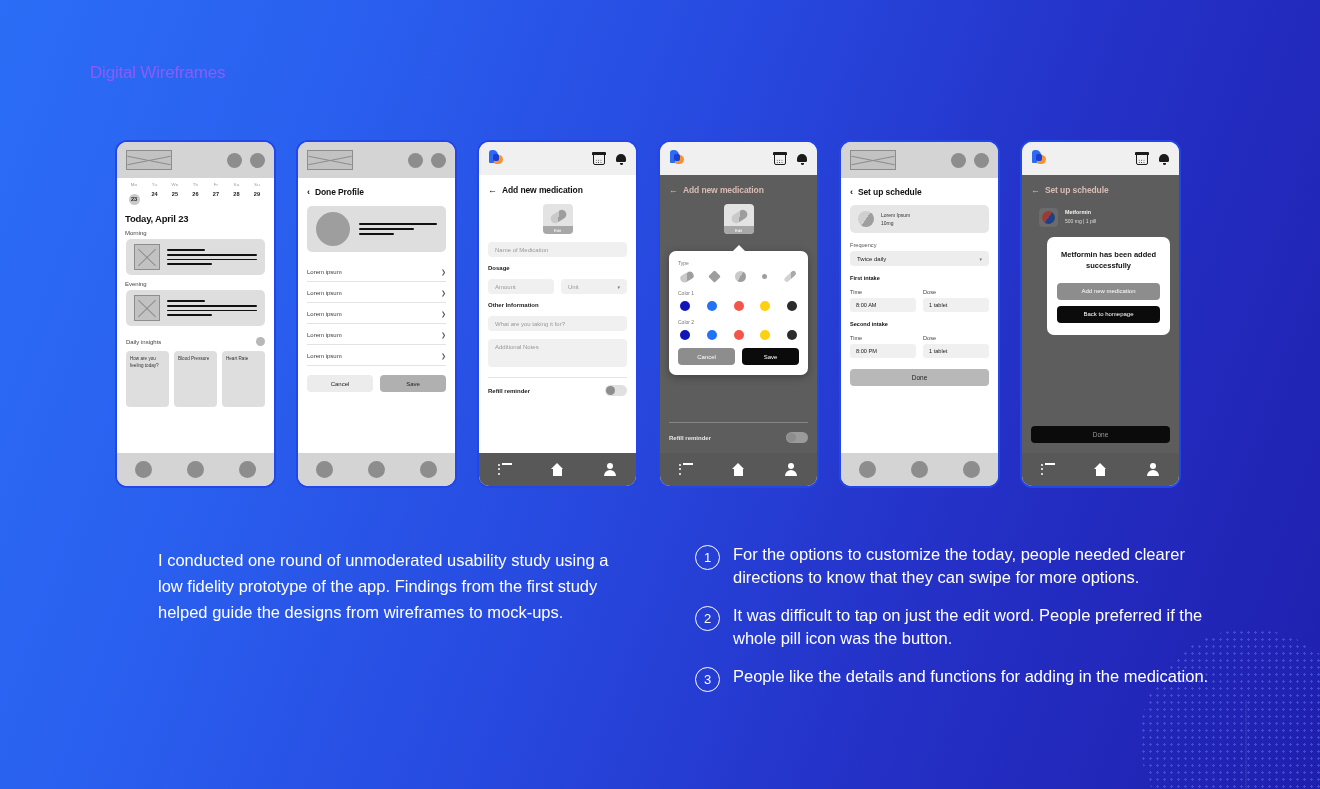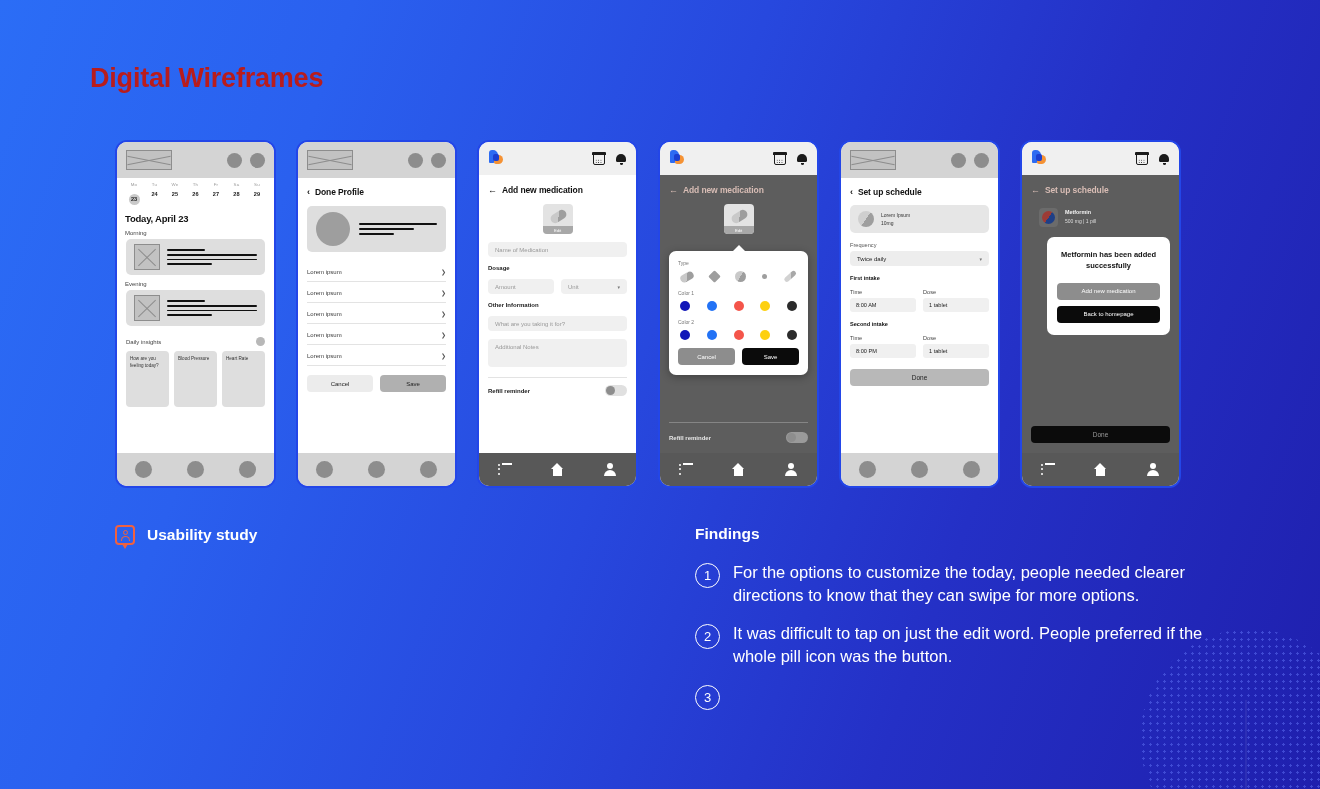--- a/index.html
+++ b/index.html
@@ -17,21 +17,21 @@
     opacity:.55; pointer-events:none;
   }
   .sheen{
     position:absolute; left:1245px; top:700px; width:2px; height:89px;
     background:rgba(255,255,255,.06);
   }
 
   
   .page-title{
     position:absolute; left:90px; top:63px;
-    color:#b91c1c; font-size:27px; font-weight:bold; letter-spacing:-.2px;
+    color:#8b5cf6; font-size:17px; font-weight:normal; letter-spacing:-.2px;
   }
 
   
   .phones{
     position:absolute; left:115px; top:140px;
     display:flex; gap:20px;
   }
   .phone{
     width:161px; height:348px;
     background:#fff; border-radius:12px;
@@ -630,38 +630,32 @@
         </div>
       <div class="nv nv-home"></div>
       <div class="nv nv-user"></div>
     </div>
   </div>
 
 </div>
 
 <div class="cols">
   <div class="col-left">
-    <div class="sec-hd">
-      <span class="badge-icon">
-          <i></i>
-          <b></b>
-        </span>
-      <span>Usability study</span>
-    </div>
+    <div class="body-txt">I conducted one round of unmoderated usability study using a low fidelity prototype of the app. Findings from the first study helped guide the designs from wireframes to mock-ups.</div>
   </div>
 
   <div class="col-right">
-    <div class="sec-hd">Findings</div>
     <div class="findings-list">
       <div class="finding">
         <div class="f-num">1</div>
         <div class="f-txt">For the options to customize the today, people needed clearer directions to know that they can swipe for more options.</div>
       </div>
       <div class="finding">
         <div class="f-num">2</div>
         <div class="f-txt">It was difficult to tap on just the edit word. People preferred if the whole pill icon was the button.</div>
       </div>
       <div class="finding">
         <div class="f-num">3</div>
+        <div class="f-txt">People like the details and functions for adding in the medication.</div>
       </div>
     </div>
   </div>
 </div>
 
 </body></html>

